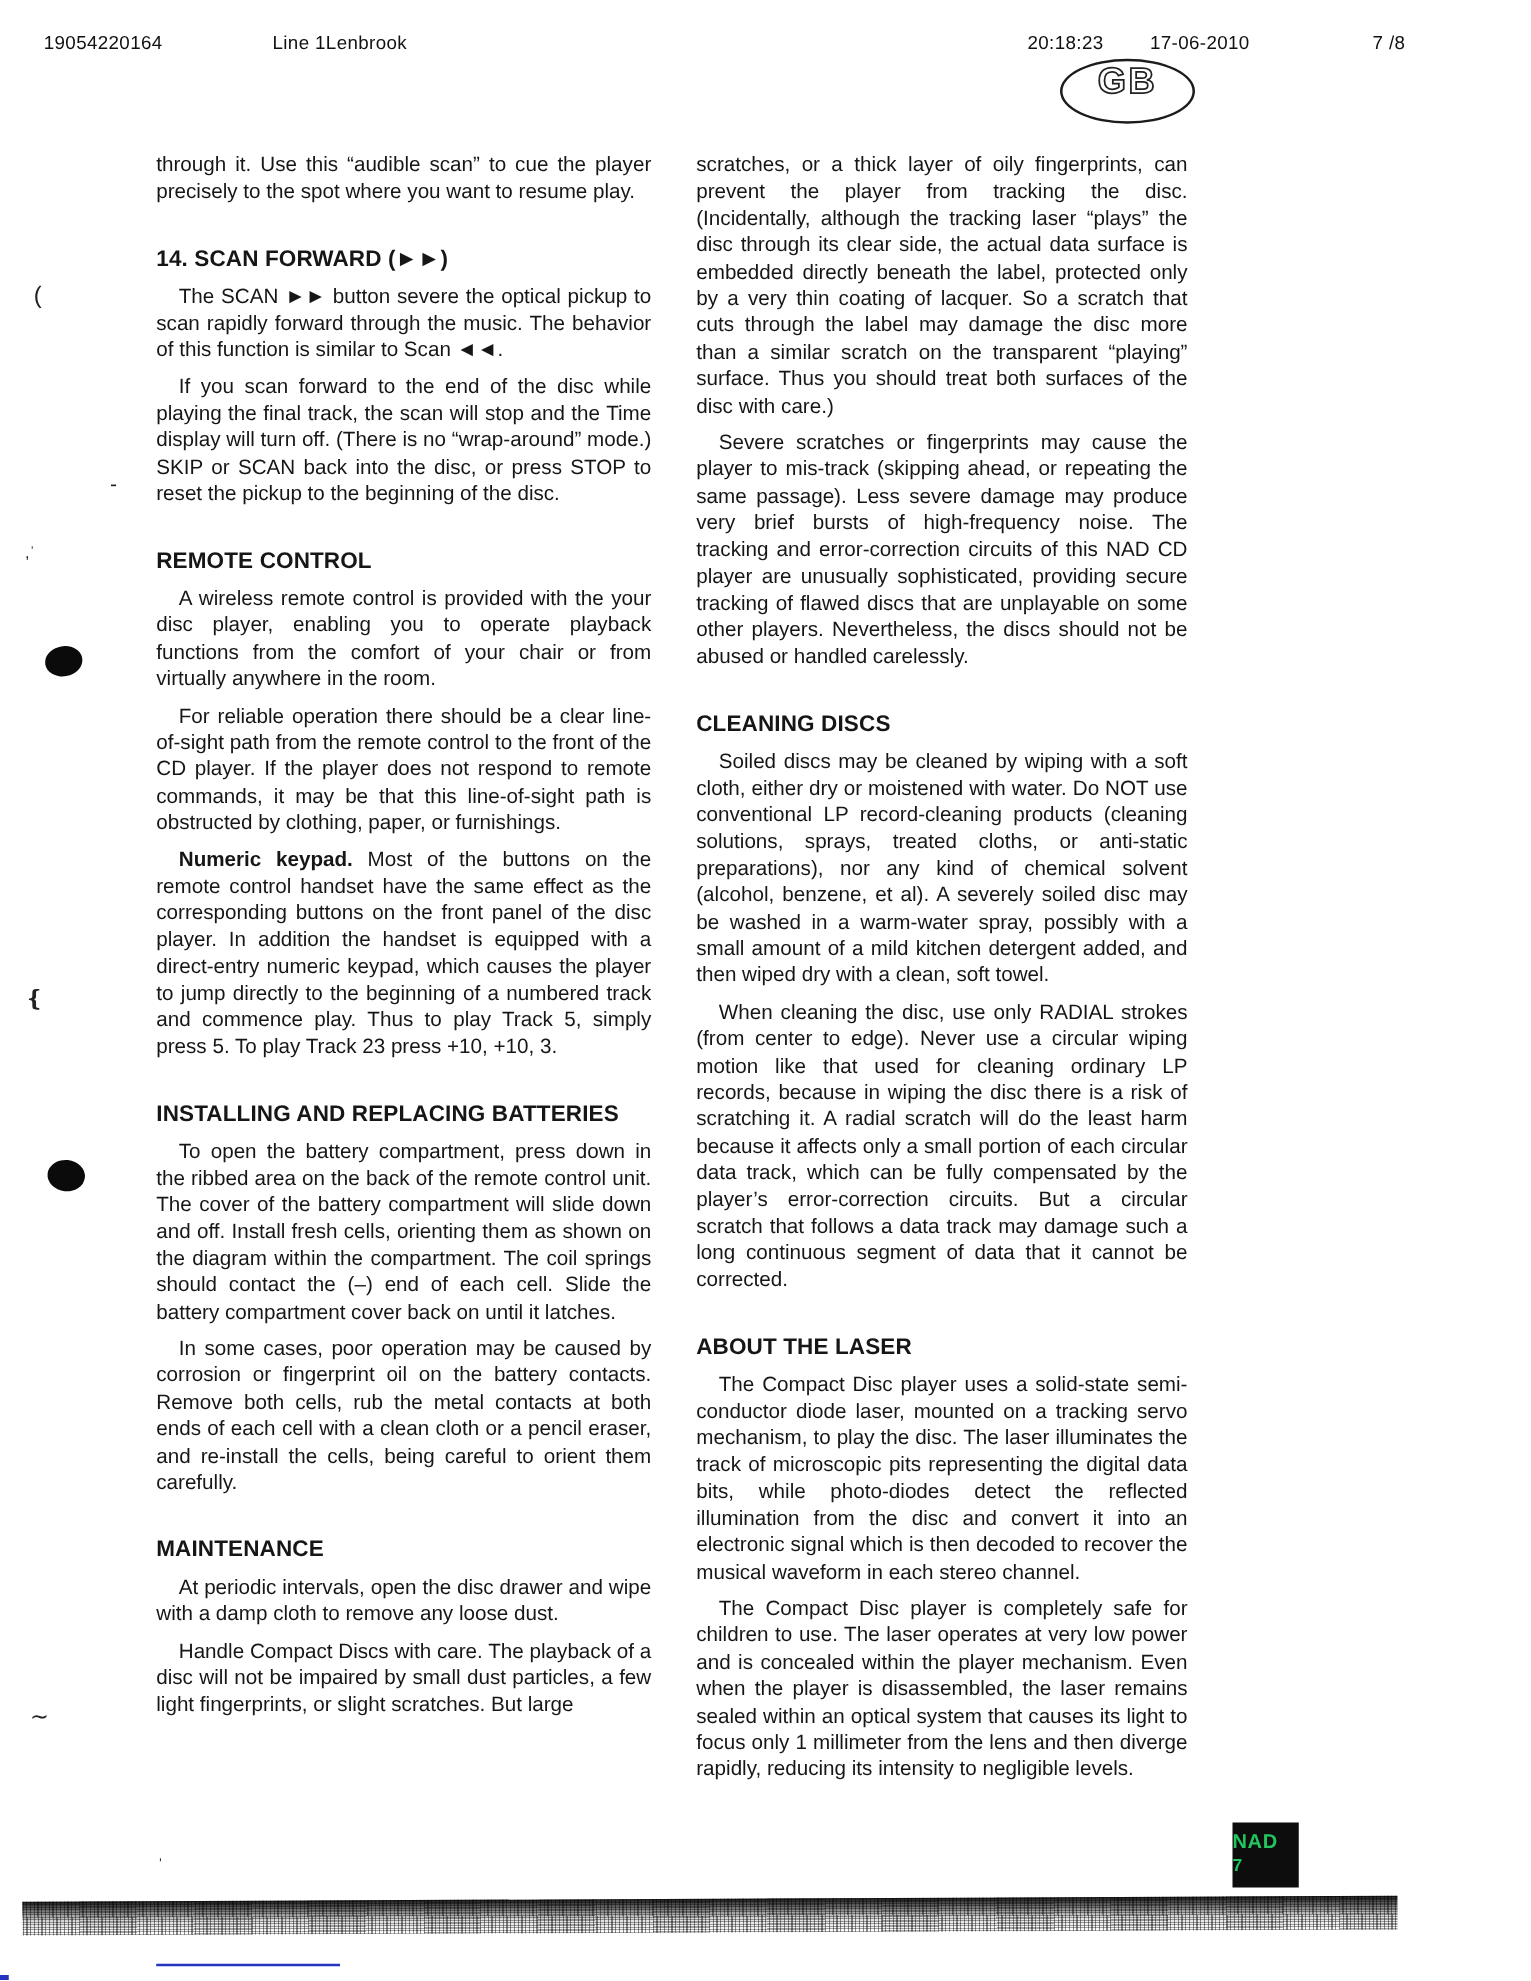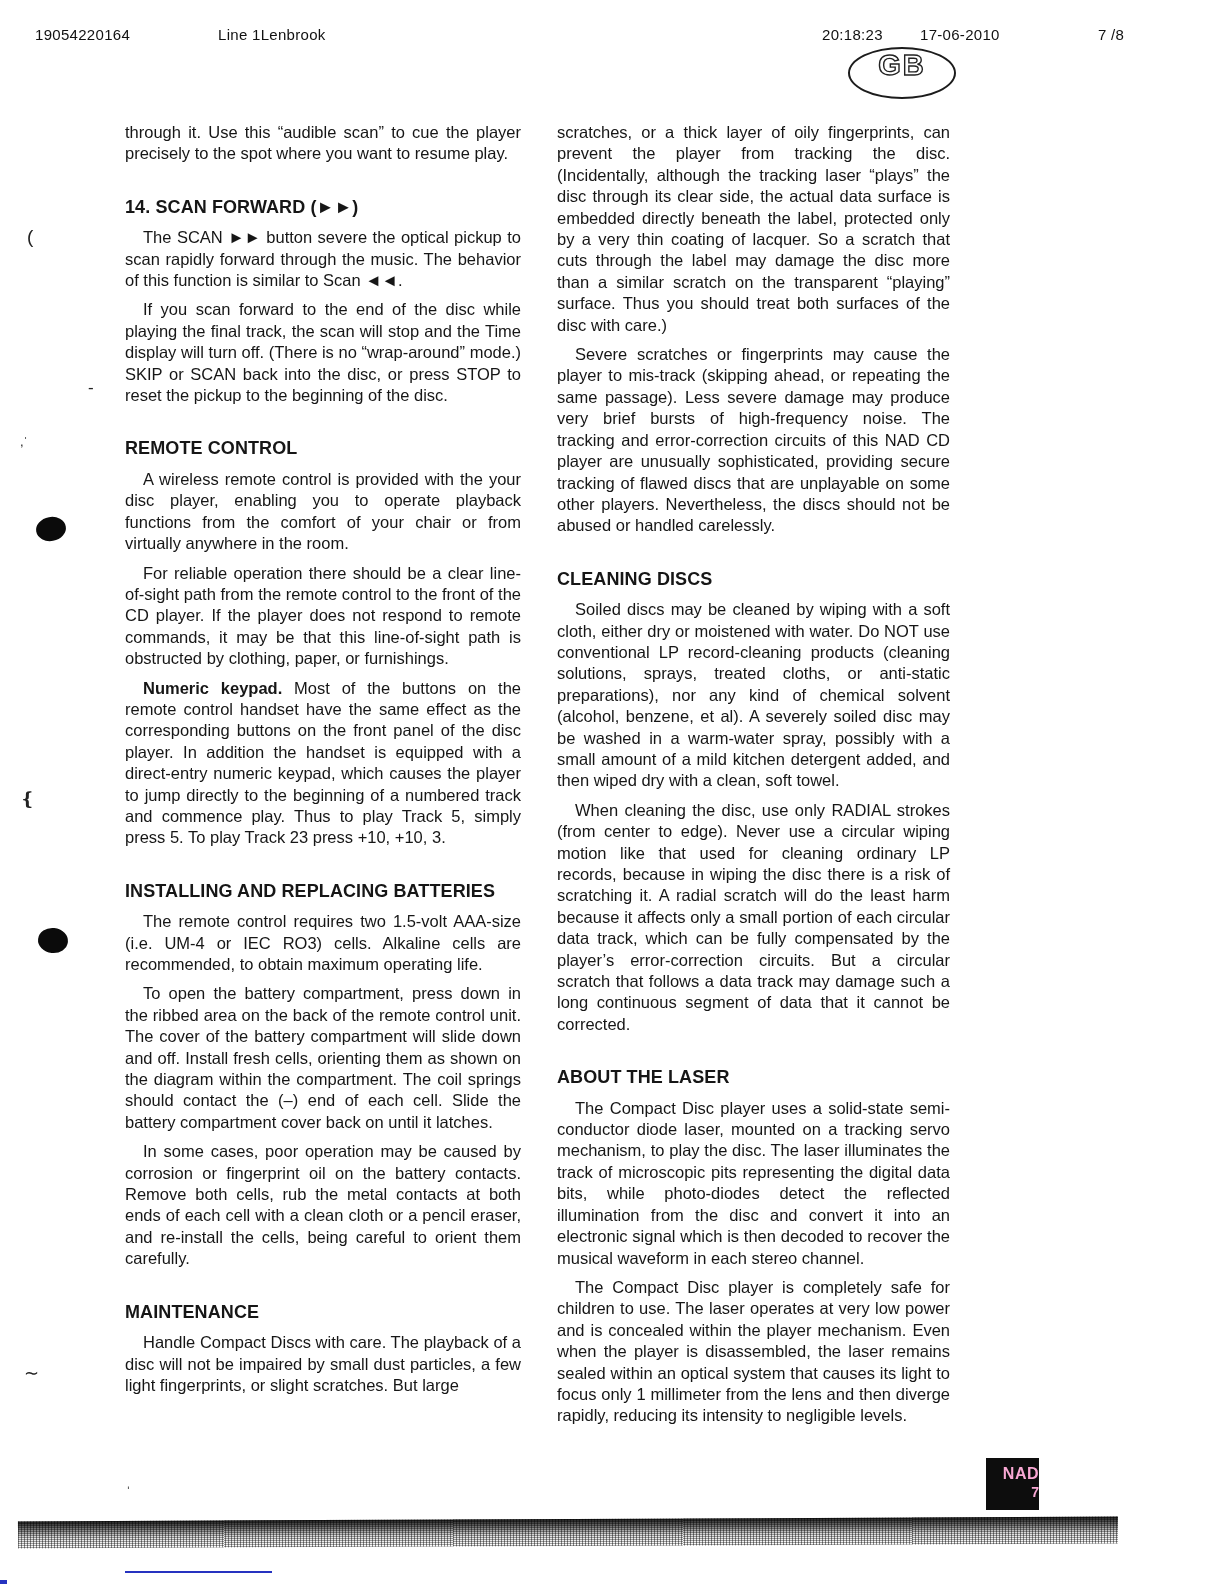--- a/index.html
+++ b/index.html
@@ -25,21 +25,21 @@
     position:absolute; top:122px; width:396px;
     text-align:justify; font-size:16.5px; line-height:21.4px;
   }
   .col-left  { left:125px; }
   .col-right { left:557px; width:393px; }
   .col p { margin:0 0 8px 0; }
   .col p.indent { text-indent:18px; }
   .heading { font-weight:bold; font-size:18px; margin:32px 0 9px 0; letter-spacing:0.1px; }
   .nad-box {
     position:absolute; left:986px; top:1458px; width:53px; height:52px;
-    background:#0d0d0d; color:#f9a8d4; text-align:right;
+    background:#0d0d0d; color:#22c55e; text-align:left;
   }
   .nad-box .nad-brand { font-weight:bold; font-size:16px; margin-top:7px; letter-spacing:0.5px; }
   .nad-box .nad-page  { font-weight:bold; font-size:14px; margin-top:1px; }
   .noise-band {
     position:absolute; left:18px; top:1519px; width:1100px; height:27px;
     transform:rotate(-0.25deg);
     background:
       repeating-linear-gradient(90deg, rgba(0,0,0,0.45) 0 1px, rgba(0,0,0,0) 1px 3px),
       repeating-linear-gradient(0deg, rgba(0,0,0,0.35) 0 1px, rgba(0,0,0,0) 1px 2px),
       linear-gradient(180deg, rgba(15,15,15,0.95) 0%, rgba(45,45,45,0.55) 35%, rgba(110,110,110,0.22) 60%, rgba(255,255,255,0) 100%);
@@ -67,24 +67,24 @@
 <div class="col col-left" id="col-left">
     <p>through it. Use this “audible scan” to cue the player precisely to the spot where you want to resume play.</p>
     <div class="heading">14. SCAN FORWARD (►►)</div>
     <p class="indent">The SCAN ►► button severe the optical pickup to scan rapidly forward through the music. The behavior of this function is similar to Scan ◄◄.</p>
     <p class="indent">If you scan forward to the end of the disc while playing the final track, the scan will stop and the Time display will turn off. (There is no “wrap-around” mode.) SKIP or SCAN back into the disc, or press STOP to reset the pickup to the beginning of the disc.</p>
     <div class="heading">REMOTE CONTROL</div>
     <p class="indent">A wireless remote control is provided with the your disc player, enabling you to operate playback functions from the comfort of your chair or from virtually anywhere in the room.</p>
     <p class="indent">For reliable operation there should be a clear line-of-sight path from the remote control to the front of the CD player. If the player does not respond to remote commands, it may be that this line-of-sight path is obstructed by clothing, paper, or furnishings.</p>
     <p class="indent"><b>Numeric keypad. </b>Most of the buttons on the remote control handset have the same effect as the corresponding buttons on the front panel of the disc player. In addition the handset is equipped with a direct-entry numeric keypad, which causes the player to jump directly to the beginning of a numbered track and commence play. Thus to play Track 5, simply press 5. To play Track 23 press +10, +10, 3.</p>
     <div class="heading">INSTALLING AND REPLACING BATTERIES</div>
-    <p class="indent">The remote control requires two 1.5-volt AAA-size (i.e. UM-4 or IEC RO3) cells. Alkaline cells are recommended, to obtain maximum operating life.</p>
     <p class="indent">To open the battery compartment, press down in the ribbed area on the back of the remote control unit. The cover of the battery compartment will slide down and off. Install fresh cells, orienting them as shown on the diagram within the compartment. The coil springs should contact the (–) end of each cell. Slide the battery compartment cover back on until it latches.</p>
     <p class="indent">In some cases, poor operation may be caused by corrosion or fingerprint oil on the battery contacts. Remove both cells, rub the metal contacts at both ends of each cell with a clean cloth or a pencil eraser, and re-install the cells, being careful to orient them carefully.</p>
     <div class="heading">MAINTENANCE</div>
+    <p class="indent">At periodic intervals, open the disc drawer and wipe with a damp cloth to remove any loose dust.</p>
     <p class="indent">Handle Compact Discs with care. The playback of a disc will not be impaired by small dust particles, a few light fingerprints, or slight scratches. But large</p>
   </div>
 <div class="col col-right" id="col-right">
     <p>scratches, or a thick layer of oily fingerprints, can prevent the player from tracking the disc. (Incidentally, although the tracking laser “plays” the disc through its clear side, the actual data surface is embedded directly beneath the label, protected only by a very thin coating of lacquer. So a scratch that cuts through the label may damage the disc more than a similar scratch on the transparent “playing” surface. Thus you should treat both surfaces of the disc with care.)</p>
     <p class="indent">Severe scratches or fingerprints may cause the player to mis-track (skipping ahead, or repeating the same passage). Less severe damage may produce very brief bursts of high-frequency noise. The tracking and error-correction circuits of this NAD CD player are unusually sophisticated, providing secure tracking of flawed discs that are unplayable on some other players. Nevertheless, the discs should not be abused or handled carelessly.</p>
     <div class="heading">CLEANING DISCS</div>
     <p class="indent">Soiled discs may be cleaned by wiping with a soft cloth, either dry or moistened with water. Do NOT use conventional LP record-cleaning products (cleaning solutions, sprays, treated cloths, or anti-static preparations), nor any kind of chemical solvent (alcohol, benzene, et al). A severely soiled disc may be washed in a warm-water spray, possibly with a small amount of a mild kitchen detergent added, and then wiped dry with a clean, soft towel.</p>
     <p class="indent">When cleaning the disc, use only RADIAL strokes (from center to edge). Never use a circular wiping motion like that used for cleaning ordinary LP records, because in wiping the disc there is a risk of scratching it. A radial scratch will do the least harm because it affects only a small portion of each circular data track, which can be fully compensated by the player’s error-correction circuits. But a circular scratch that follows a data track may damage such a long continuous segment of data that it cannot be corrected.</p>
     <div class="heading">ABOUT THE LASER</div>
     <p class="indent">The Compact Disc player uses a solid-state semi-conductor diode laser, mounted on a tracking servo mechanism, to play the disc. The laser illuminates the track of microscopic pits representing the digital data bits, while photo-diodes detect the reflected illumination from the disc and convert it into an electronic signal which is then decoded to recover the musical waveform in each stereo channel.</p>

